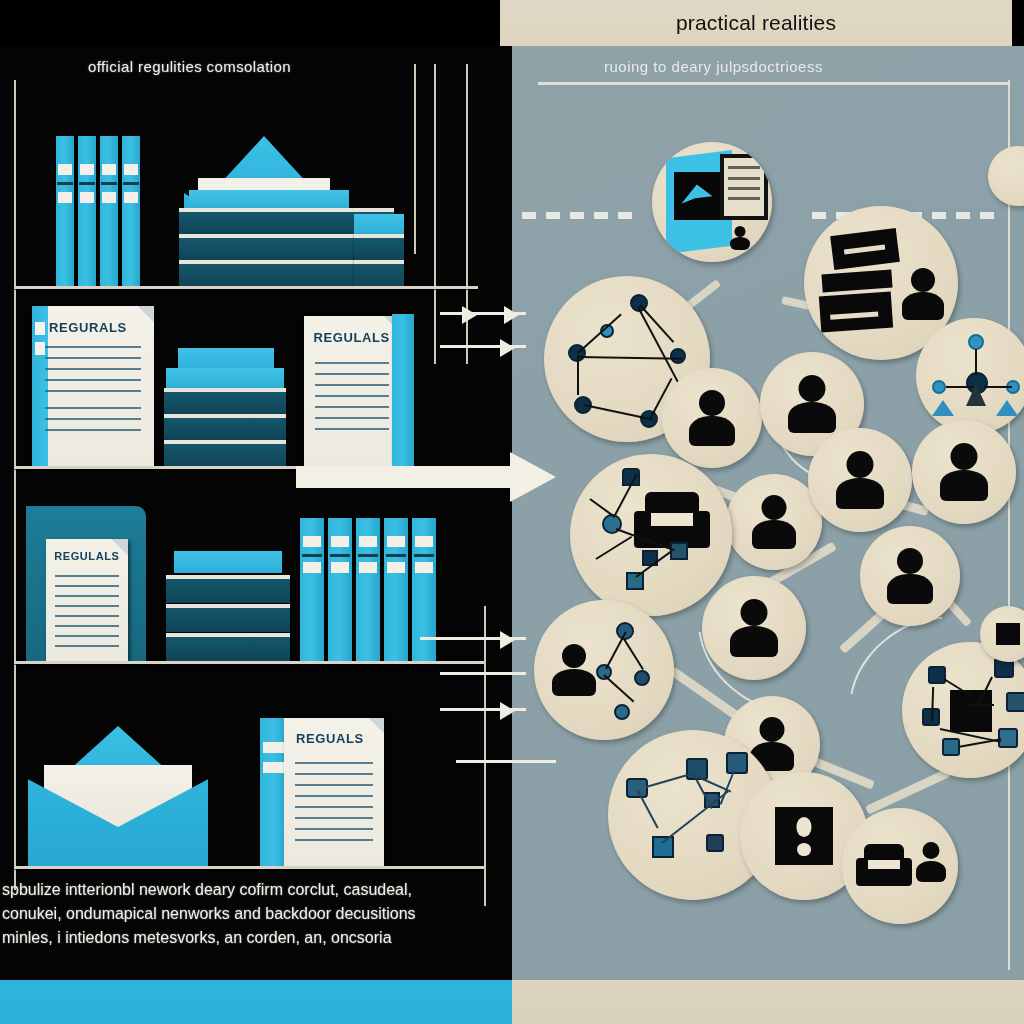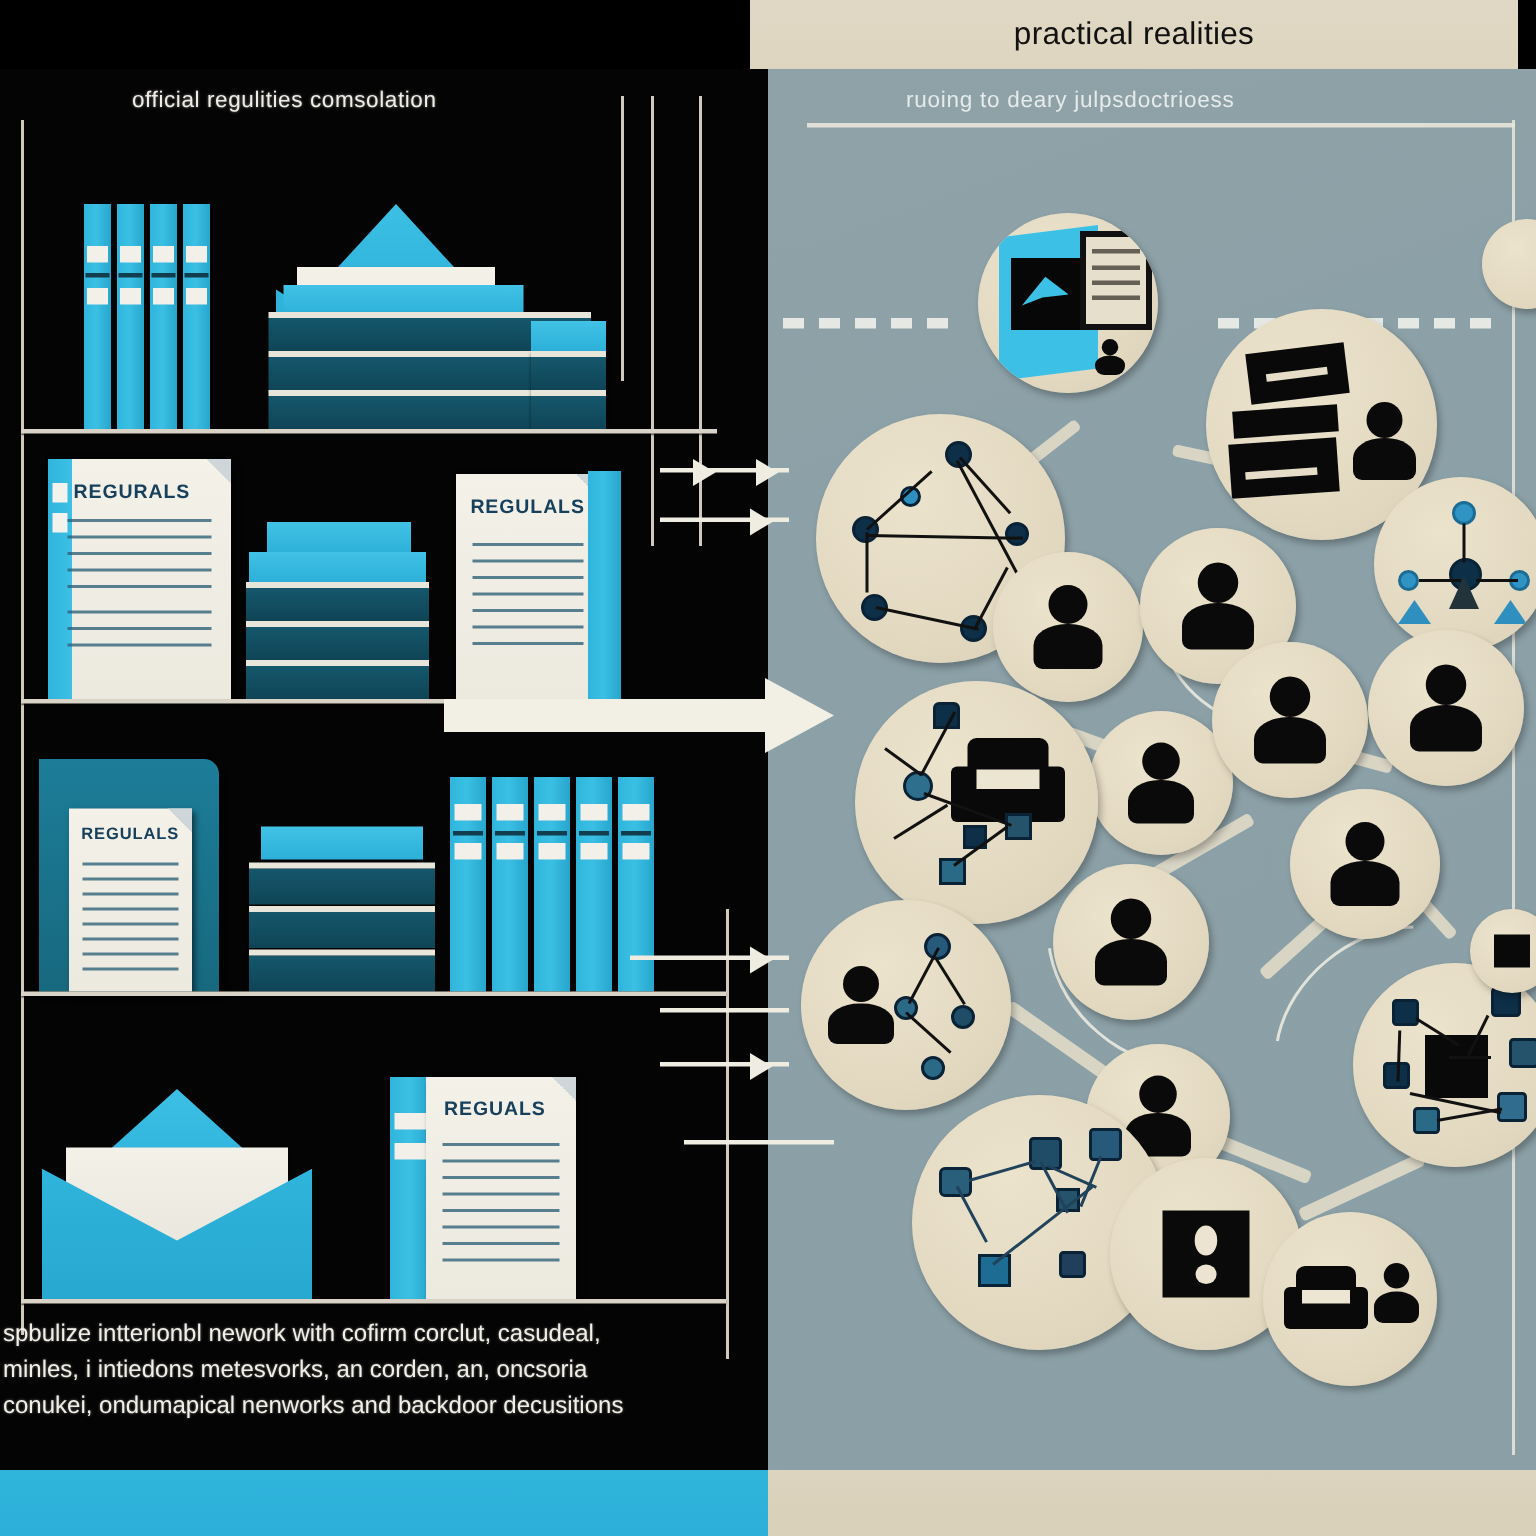--- a/index.html
+++ b/index.html
@@ -309,23 +309,23 @@
           <div class="ln" style="top:88px;"></div>
             <div class="ln" style="top:99px;"></div>
           <div class="ln" style="top:110px;"></div>
             <div class="ln" style="top:121px;"></div>
         </div>
       </div>
       <div class="hline" style="left:14px; top:820px; width:470px;"></div>
     </div>
 
     <div class="caption" style="top:832px;">
-      <div>spbulize intterionbl nework with cofirm corclut, casudeal,</div>
+      <div>spbulize intterionbl nework deary cofirm corclut, casudeal,</div>
+      <div>conukei, ondumapical nenworks and backdoor decusitions</div>
       <div>minles, i intiedons  metesvorks, an corden, an, oncsoria</div>
-      <div>conukei, ondumapical nenworks and backdoor decusitions</div>
     </div>
   </div>
 
   <div class="panel-right">
 
     <div class="right-title">ruoing to deary julpsdoctrioess</div>
 
     <div class="r-vline" style="left:496px; top:34px; height:890px;"></div>
     <div class="r-hline" style="left:26px; top:36px; width:472px;"></div>
 

